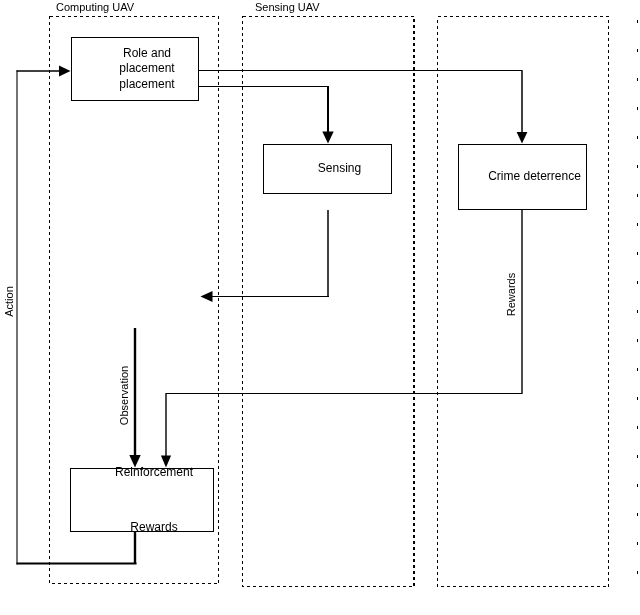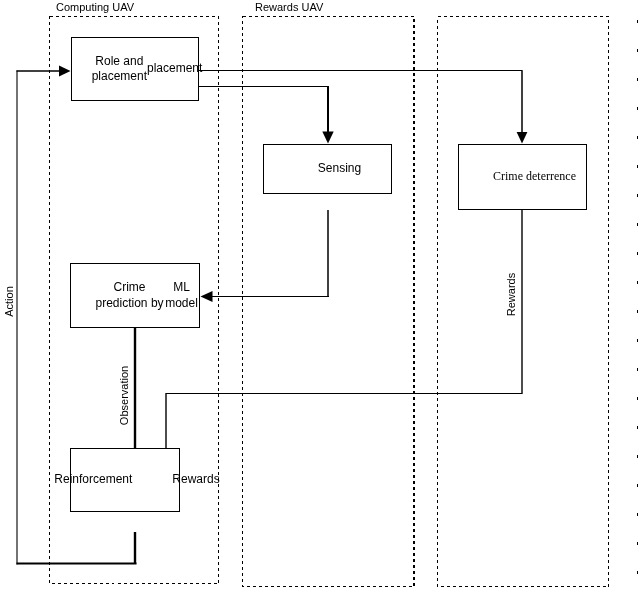--- a/index.html
+++ b/index.html
@@ -29,21 +29,21 @@
     font-size: 11px;
     line-height: 14px;
     white-space: nowrap;
   }
   .node {
     position: absolute;
     box-sizing: border-box;
     background: #ffffff;
     border: 1.4px solid #000000;
     display: flex;
-    flex-direction: row;
+    flex-direction: column;
     align-items: center;
     justify-content: center;
     text-align: center;
     font-size: 12px;
     line-height: 15.5px;
     padding-left: 24px;
   }
   .edge-label {
     position: absolute;
     width: 80px;
@@ -95,41 +95,37 @@
       <polygon points="522,143.5 516.6,132 527.4,132"></polygon>
       <polygon points="328,143.5 322.3,131.5 333.7,131.5"></polygon>
       <polygon points="200.5,296.5 212.5,291 212.5,302"></polygon>
       <polygon points="135,467.5 129.3,455 140.7,455"></polygon>
       <polygon points="166,467.5 160.9,455.5 171.1,455.5"></polygon>
       <polygon points="70.5,71 59,65.5 59,76.5"></polygon>
     </g>
   </svg>
 
   <div class="container-title" style="left:56px; top:0px;">Computing UAV</div>
-  <div class="container-title" style="left:255px; top:0px;">Rewards UAV</div>
+  <div class="container-title" style="left:255px; top:0px;">Sensing UAV</div>
 
   <div class="node" style="left:71px; top:37px; width:128px; height:64px;">
     <span>Role and placement</span>
     <span>placement</span>
   </div>
 
   <div class="node" style="left:263px; top:144px; width:129px; height:50px;">
     <span>Sensing</span>
   </div>
 
-  <div class="node" style="left:458px; top:144px; width:129px; height:66px;font-family:Liberation Serif, serif;">
+  <div class="node" style="left:458px; top:144px; width:129px; height:66px;">
     <span>Crime deterrence</span>
   </div>
 
-  <div class="node" style="left:70px; top:263px; width:130px; height:65px;">
-    <span>Crime prediction by</span>
-    <span>ML model</span>
-  </div>
 
-  <div class="node" style="left:70px; top:448px; width:110px; height:64px;gap:40px;">
+  <div class="node" style="left:70px; top:468px; width:144px; height:64px;gap:40px;">
     <span>Reinforcement</span>
     <span>Rewards</span>
   </div>
 
   <div class="edge-label" style="left:-31px; top:295px;">Action</div>
   <div class="edge-label" style="left:84px; top:389px;">Observation</div>
   <div class="edge-label" style="left:471px; top:288px;">Rewards</div>
 
 </div>
 

